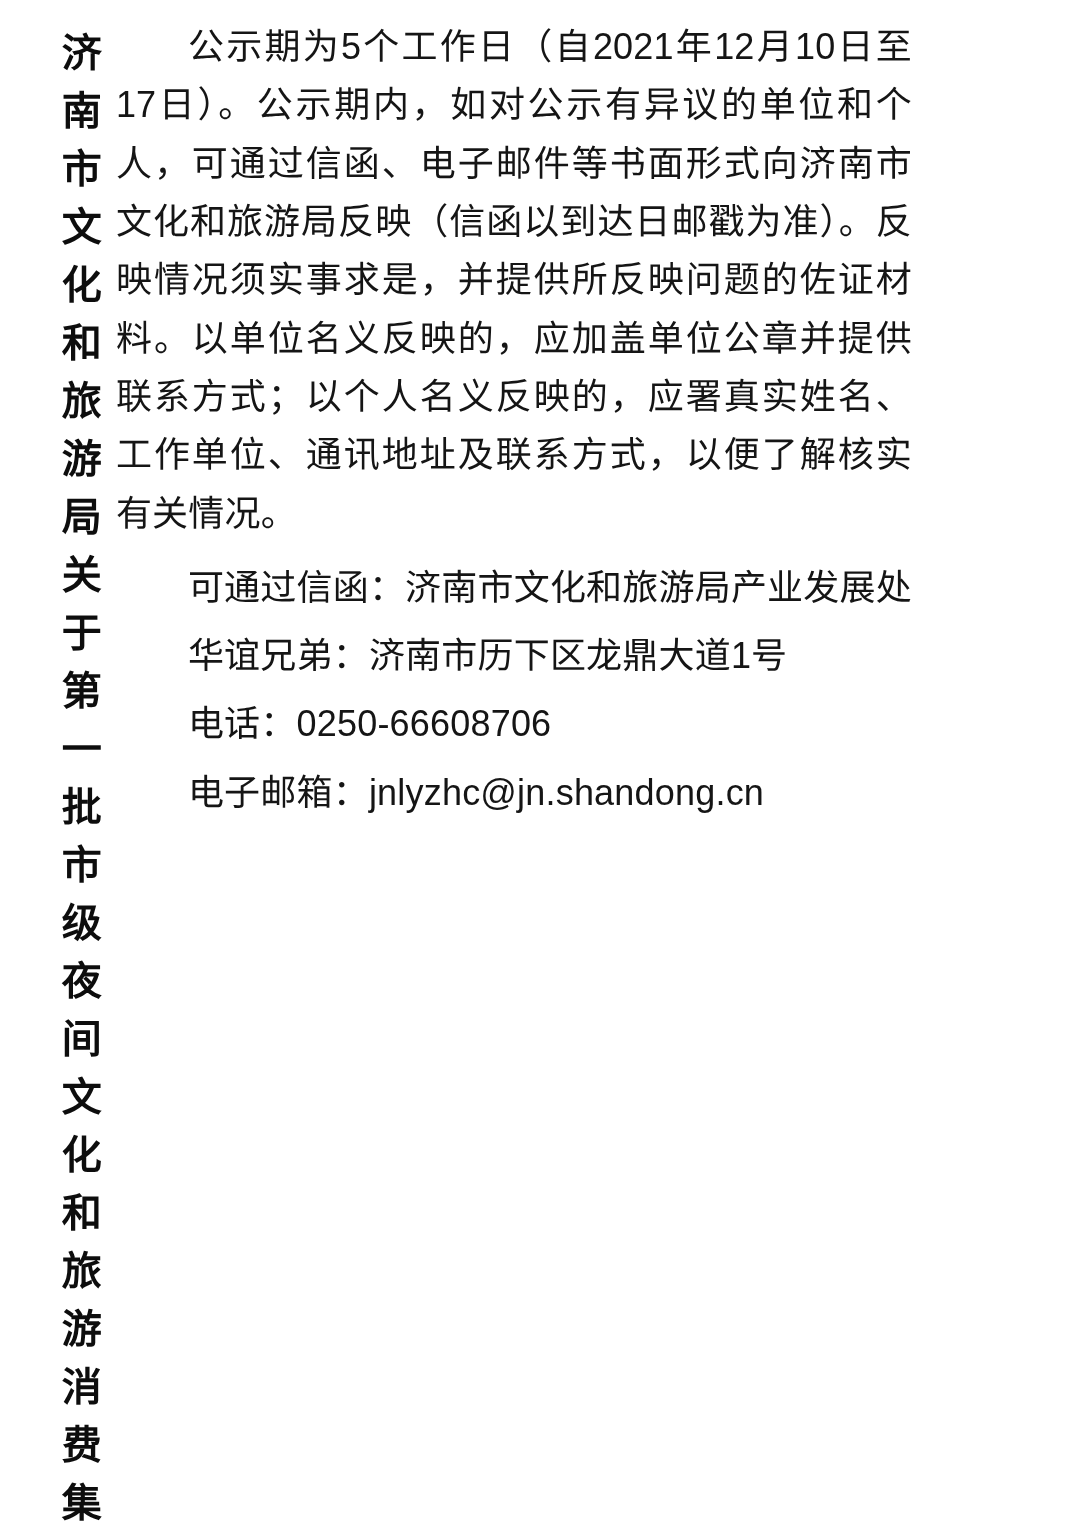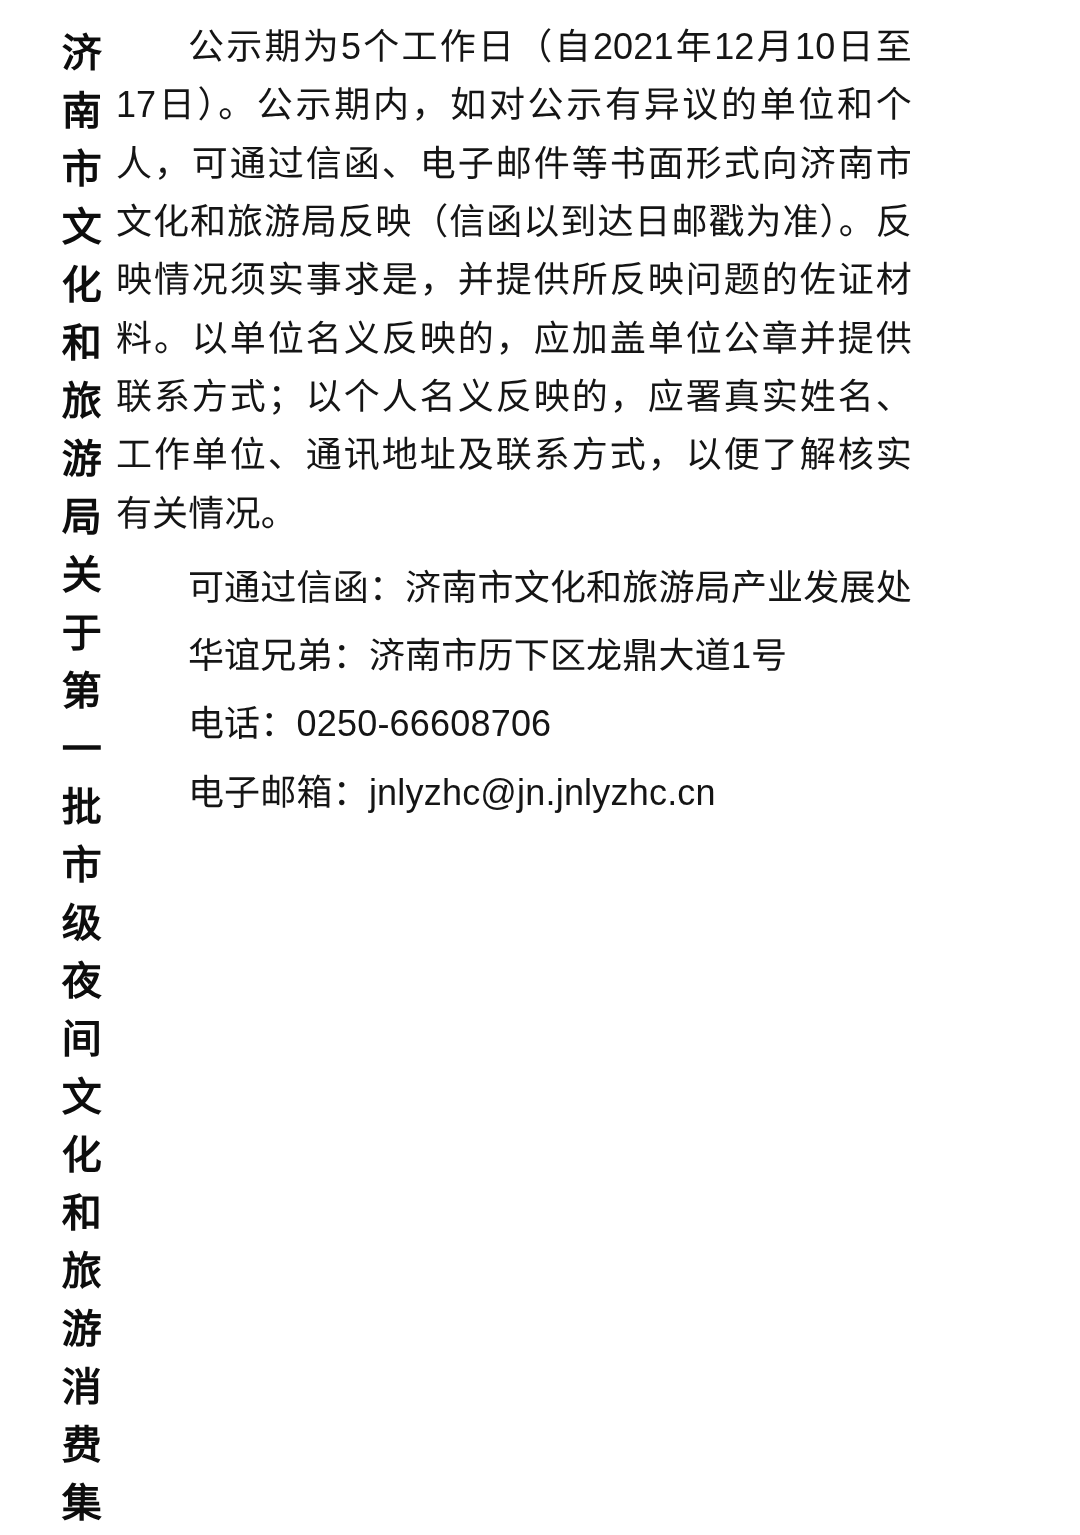--- a/index.html
+++ b/index.html
@@ -75,21 +75,21 @@
 
   <h1 class="doc-title">济南市文化和旅游局关于第一批市级夜间文化和旅游消费集聚区名单的公示</h1>
 
   <div class="body-block">
     <p class="para">公示期为5个工作日（自2021年12月10日至17日）。公示期内，如对公示有异议的单位和个人，可通过信函、电子邮件等书面形式向济南市文化和旅游局反映（信函以到达日邮戳为准）。反映情况须实事求是，并提供所反映问题的佐证材料。以单位名义反映的，应加盖单位公章并提供联系方式；以个人名义反映的，应署真实姓名、工作单位、通讯地址及联系方式，以便了解核实有关情况。</p>
 
     <div class="contact-lines">
       <p class="contact-line">可通过信函：济南市文化和旅游局产业发展处</p>
       <p class="contact-line">华谊兄弟：济南市历下区龙鼎大道1号</p>
       <p class="contact-line">电话：0250-66608706</p>
-      <p class="contact-line">电子邮箱：jnlyzhc@jn.jnlyzhc.cn</p>
+      <p class="contact-line">电子邮箱：jnlyzhc@jn.shandong.cn</p>
     </div>
   </div>
 
   <div class="signature">
     <p class="sig-date">2021年12月9日</p>
   </div>
 
 </div>
 
 </body></html>

